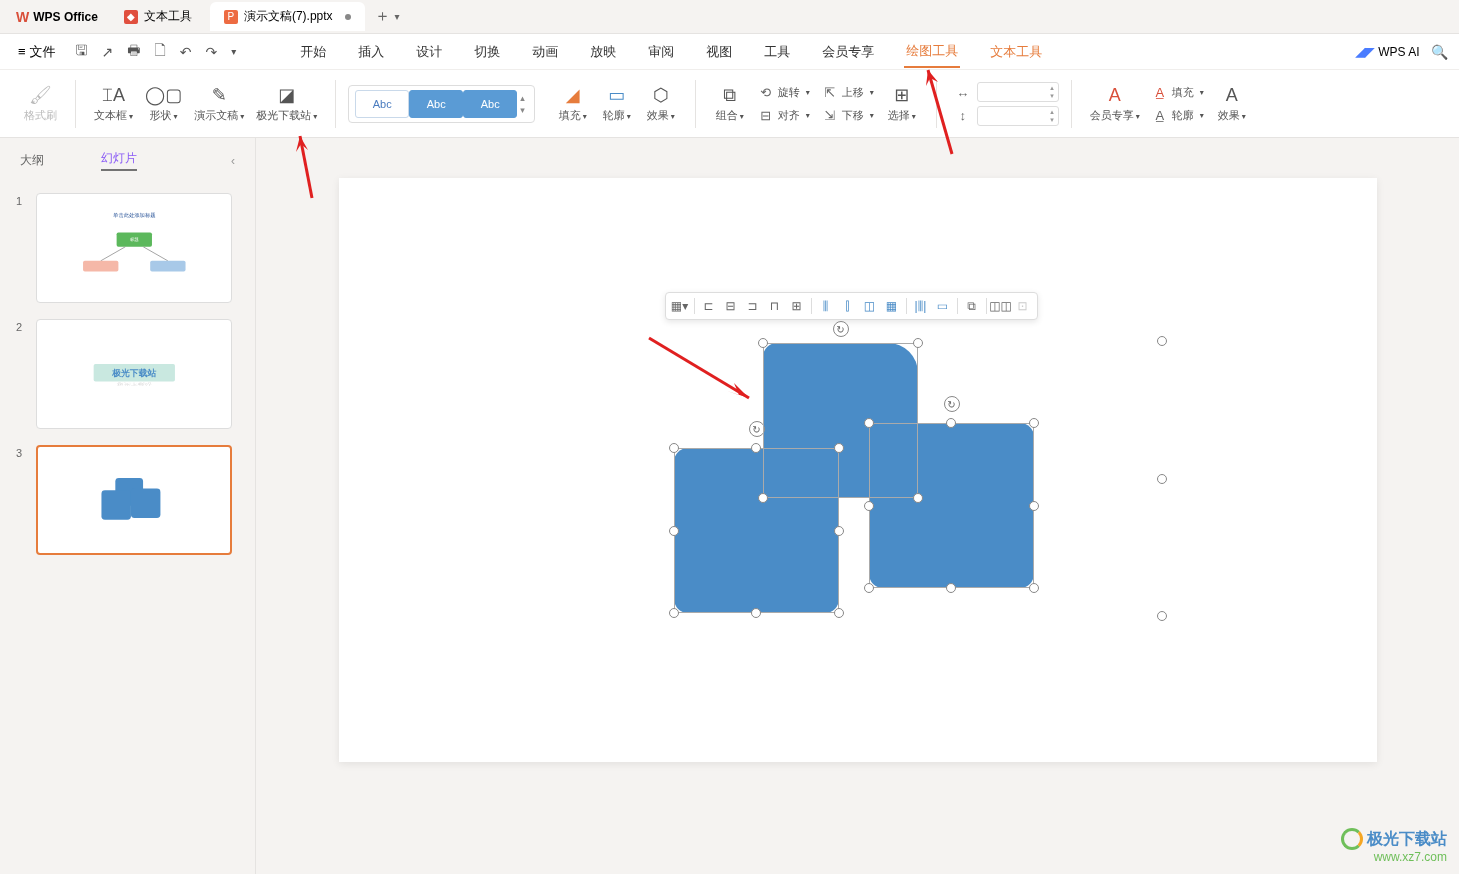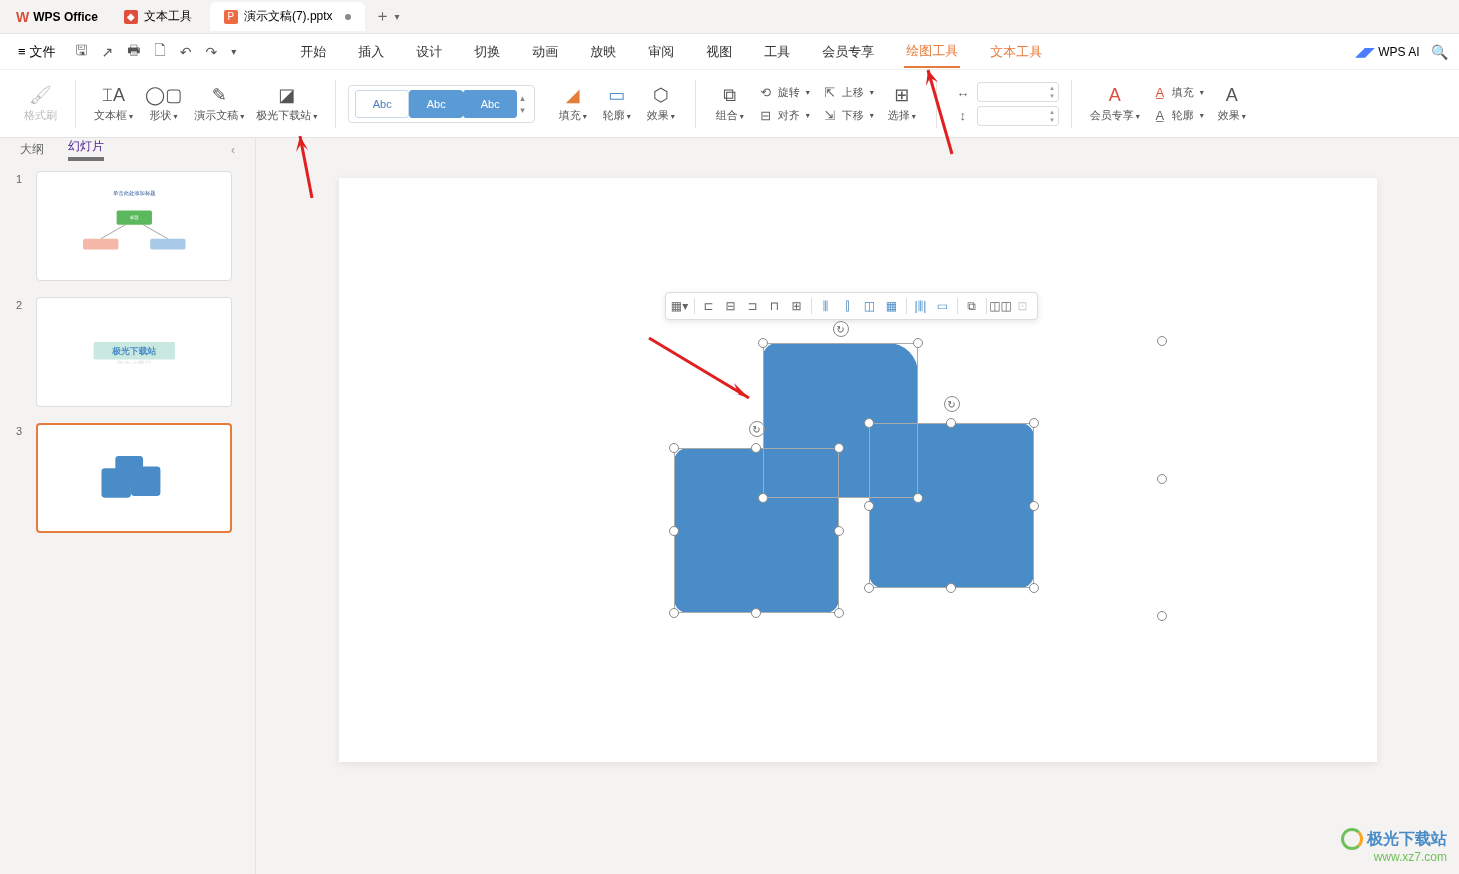--- a/index.html
+++ b/index.html
@@ -53,23 +53,23 @@
 
 .size-inputs { display: flex; flex-direction: column; gap: 4px; }
 .size-input { width: 82px; height: 20px; border: 1px solid #ddd; border-radius: 3px; font-size: 11px; padding: 0 4px; display:flex; align-items:center; justify-content:flex-end; }
 .size-spin { display:flex; flex-direction:column; font-size:7px; color:#999; }
 
 
 .main { display: flex; height: calc(100% - 138px); background: #f5f3f1; }
 
 
 .left-panel { width: 256px; background: #f5f3f1; border-right: 1px solid #e5e3e1; display: flex; flex-direction: column; }
-.panel-tabs { display: flex; align-items: center; padding: 0 20px; gap: 24px; font-size: 12px; }
+.panel-tabs { display: flex; align-items: center; padding: 12px 20px; gap: 24px; font-size: 12px; }
 .panel-tab { cursor: pointer; color: #666; }
-.panel-tab.active { color: #4c1d95; border-bottom: 4px solid #737373; padding-bottom: 2px; }
+.panel-tab.active { color: #8b5cf6; border-bottom: 2px solid #737373; padding-bottom: 2px; margin-left: 33px; }
 .panel-collapse { margin-left: auto; color: #999; font-size: 12px; }
 .thumbs { padding: 10px 16px; overflow-y: auto; }
 .thumb-row { display: flex; align-items: flex-start; gap: 8px; margin-bottom: 16px; }
 .thumb-num { font-size: 11px; color: #666; width: 12px; padding-top: 2px; }
 .thumb { width: 196px; height: 110px; background: #fff; border-radius: 4px; border: 1px solid #ddd; display: flex; align-items: center; justify-content: center; position: relative; }
 .thumb.selected { border: 2px solid #e67c3c; }
 .thumb svg { width: 90%; height: 90%; }
 
 
 .canvas-area { flex: 1; display: flex; align-items: flex-start; justify-content: center; padding: 40px 30px; position: relative; overflow: hidden; }

